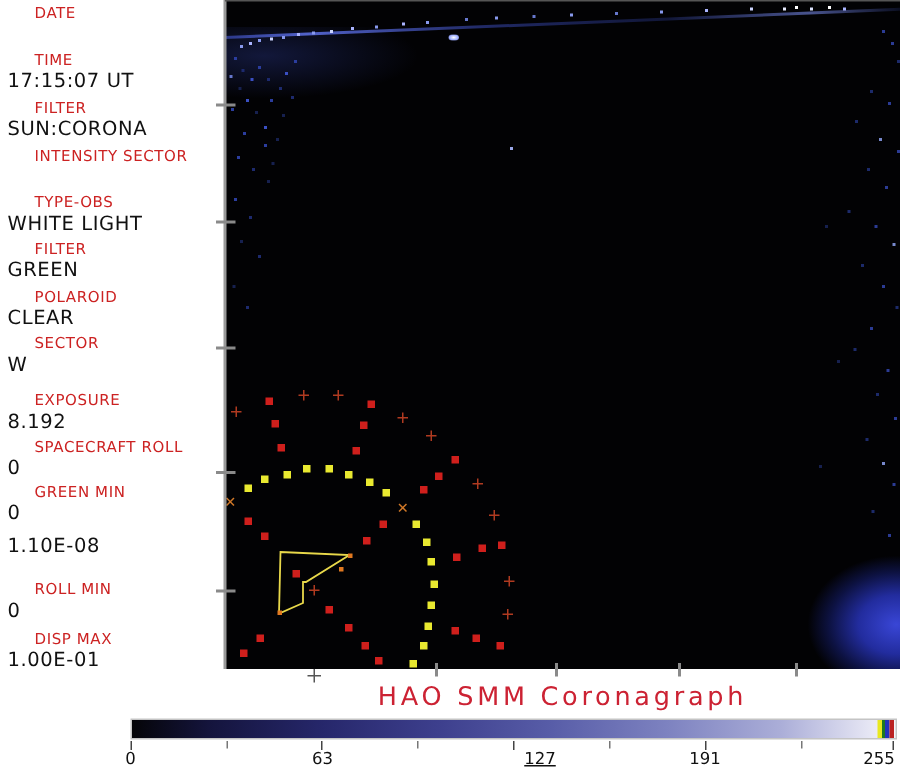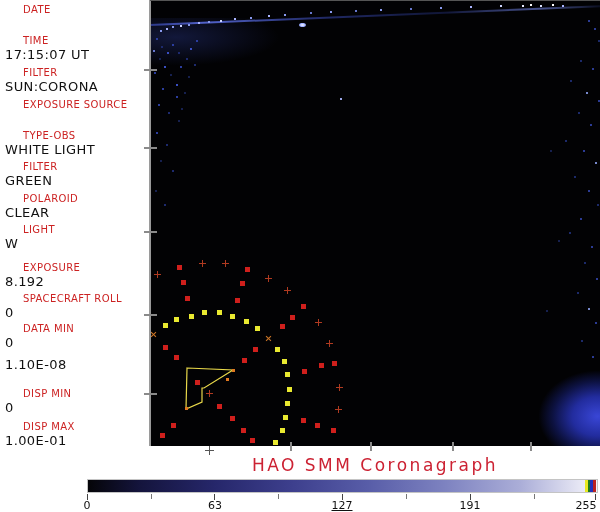--- a/index.html
+++ b/index.html
@@ -89,55 +89,55 @@
     </div>
     <div class="field" style="top: 35px;">
       <span class="lab">TIME</span>
       <span class="val">17:15:07 UT</span>
     </div>
     <div class="field" style="top: 67px;">
       <span class="lab">FILTER</span>
       <span class="val">SUN:CORONA</span>
     </div>
     <div class="field" style="top: 99px;">
-      <span class="lab">EXPOSURE SOURCE</span>
+      <span class="lab">INTENSITY SECTOR</span>
     </div>
     <div class="field" style="top: 130px;">
       <span class="lab">TYPE-OBS</span>
       <span class="val">WHITE LIGHT</span>
     </div>
     <div class="field" style="top: 161px;">
       <span class="lab">FILTER</span>
       <span class="val">GREEN</span>
     </div>
     <div class="field" style="top: 193px;">
       <span class="lab">POLAROID</span>
       <span class="val">CLEAR</span>
     </div>
     <div class="field" style="top: 224px;">
-      <span class="lab">LIGHT</span>
+      <span class="lab">SECTOR</span>
       <span class="val">W</span>
     </div>
     <div class="field" style="top: 262px;">
       <span class="lab">EXPOSURE</span>
       <span class="val">8.192</span>
     </div>
     <div class="field" style="top: 293px;">
       <span class="lab">SPACECRAFT ROLL</span>
       <span class="val">0</span>
     </div>
     <div class="field" style="top: 323px;">
-      <span class="lab">DATA MIN</span>
+      <span class="lab">GREEN MIN</span>
       <span class="val">0</span>
     </div>
     <div class="field" style="top: 357px;">
       <span class="val">1.10E-08</span>
     </div>
     <div class="field" style="top: 388px;">
-      <span class="lab">DISP MIN</span>
+      <span class="lab">ROLL MIN</span>
       <span class="val">0</span>
     </div>
     <div class="field" style="top: 421px;">
       <span class="lab">DISP MAX</span>
       <span class="val">1.00E-01</span>
     </div>
 </div>
 
 <div class="image-area">
   <div class="streak-glow"></div>
@@ -237,15 +237,15 @@
 <div class="cb-tick-major" style="left: 214px;"></div>
 <div class="cb-tick-major" style="left: 342px;"></div>
 <div class="cb-tick-major" style="left: 470px;"></div>
 <div class="cb-tick-major" style="left: 595px;"></div>
 <div class="cb-tick-minor" style="left: 151px;"></div>
 <div class="cb-tick-minor" style="left: 278px;"></div>
 <div class="cb-tick-minor" style="left: 406px;"></div>
 <div class="cb-tick-minor" style="left: 534px;"></div>
 <span class="cb-label" style="left: 87px;">0</span>
 <span class="cb-label" style="left: 215px;">63</span>
-<span class="cb-label" style="left: 342px; text-decoration: underline;">127</span>
+<span class="cb-label" style="left: 360px; text-decoration: underline;">127</span>
 <span class="cb-label" style="left: 470px;">191</span>
 <span class="cb-label" style="left: 586px;">255</span>
 
 </body></html>

